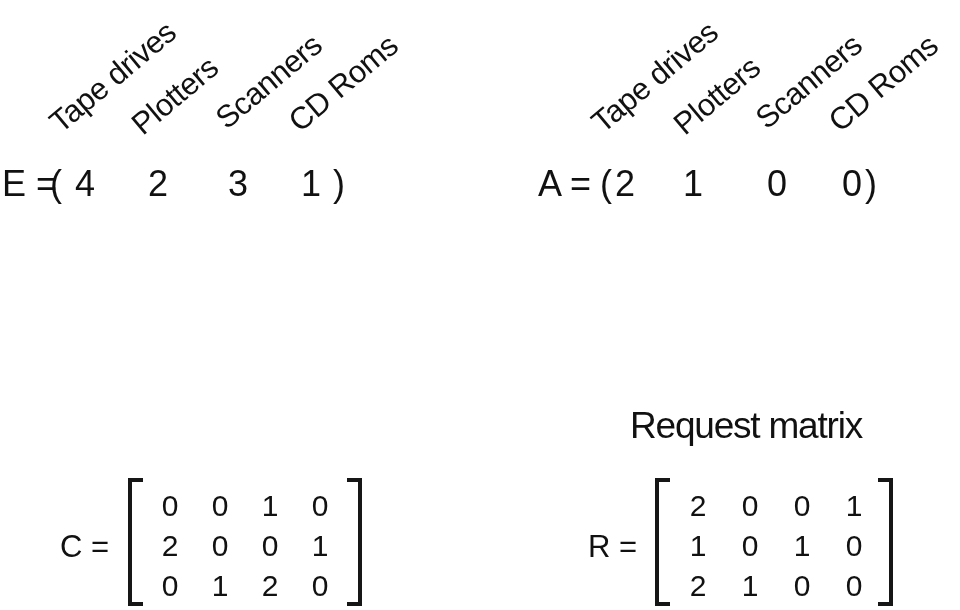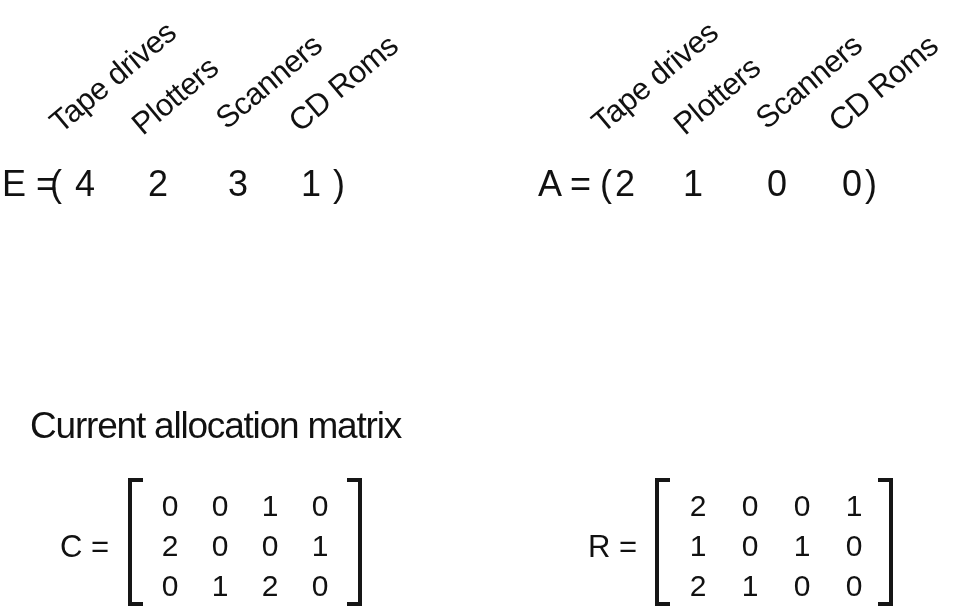--- a/index.html
+++ b/index.html
@@ -95,21 +95,21 @@
   <div>
     <span class="abs vec" style="left:538px; top:164px;">A =</span>
     <span class="abs vec" style="left:600px; top:164px;">(</span>
     <span class="abs vec vdigit" style="left:610px; top:164px;">2</span>
     <span class="abs vec vdigit" style="left:678px; top:164px;">1</span>
     <span class="abs vec vdigit" style="left:762px; top:164px;">0</span>
     <span class="abs vec vdigit" style="left:837px; top:164px;">0</span>
     <span class="abs vec" style="left:865px; top:164px;">)</span>
   </div>
 
-  <span class="abs title" style="left:30px;  top:405px;">Current allocation matrix</span>
+  <span class="abs title" style="left:630px; top:405px;">Request matrix</span>
 
   <div>
     <span class="abs mname" style="left:60px; top:527px;">C =</span>
     <div class="abs bracket bl" style="left:128px; top:478px;"></div>
     <div class="abs bracket br" style="left:347px; top:478px;"></div>
 
     <span class="abs mcell c-col" style="left:145px; top:486px;">0</span>
     <span class="abs mcell c-col" style="left:195px; top:486px;">0</span>
     <span class="abs mcell c-col" style="left:245px; top:486px;">1</span>
     <span class="abs mcell c-col" style="left:295px; top:486px;">0</span>

